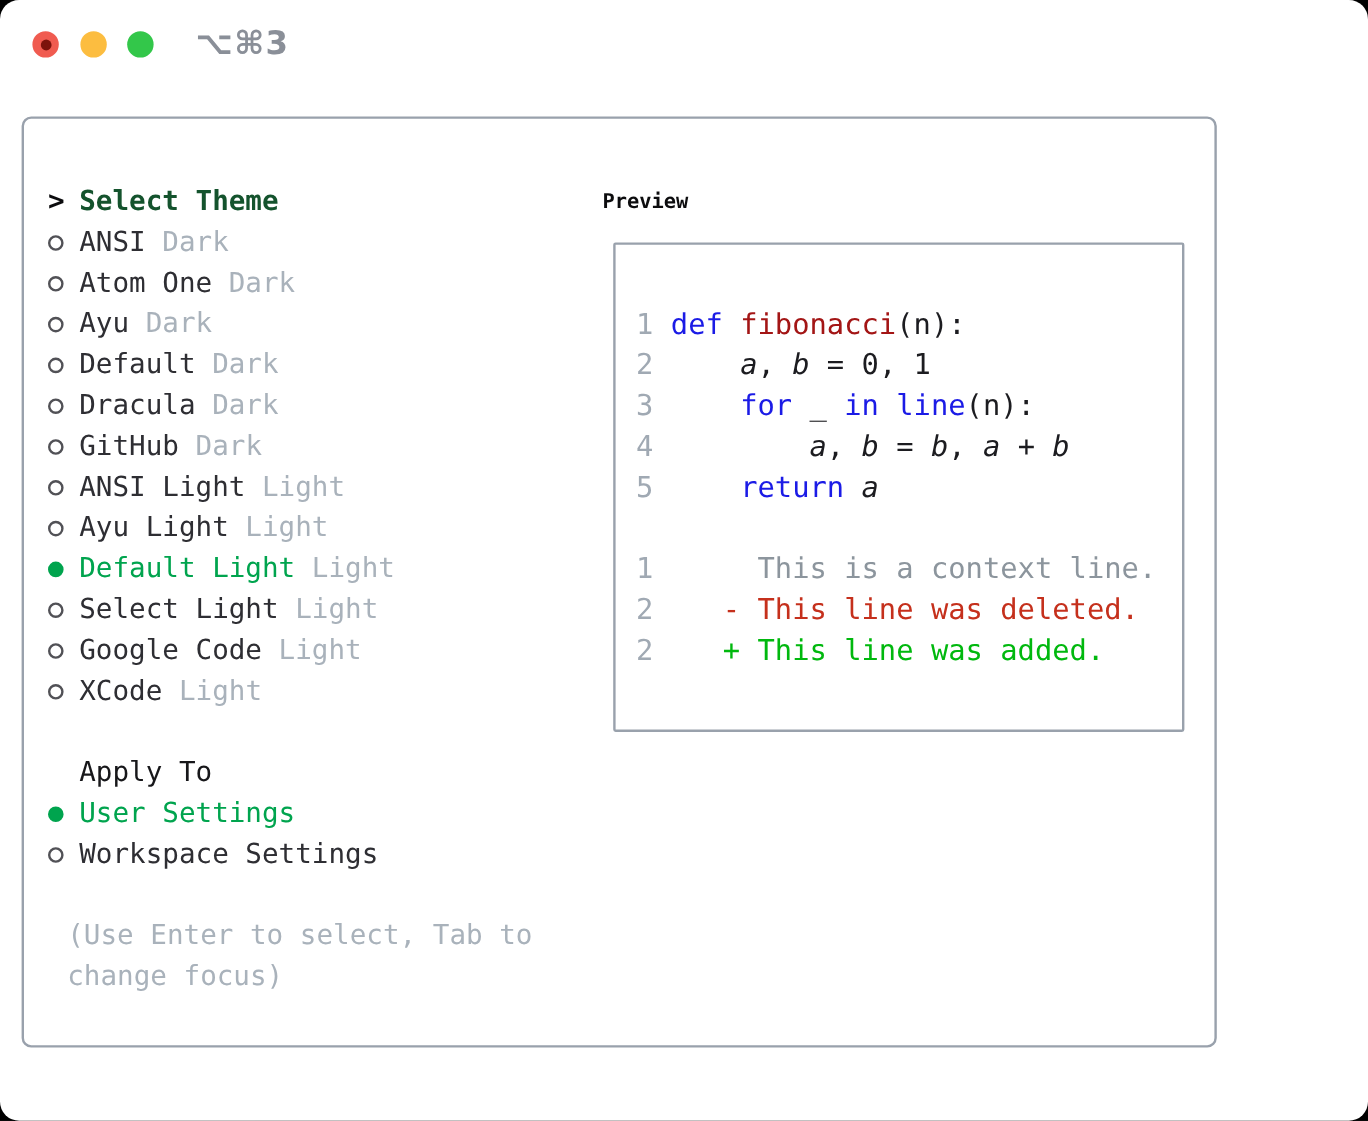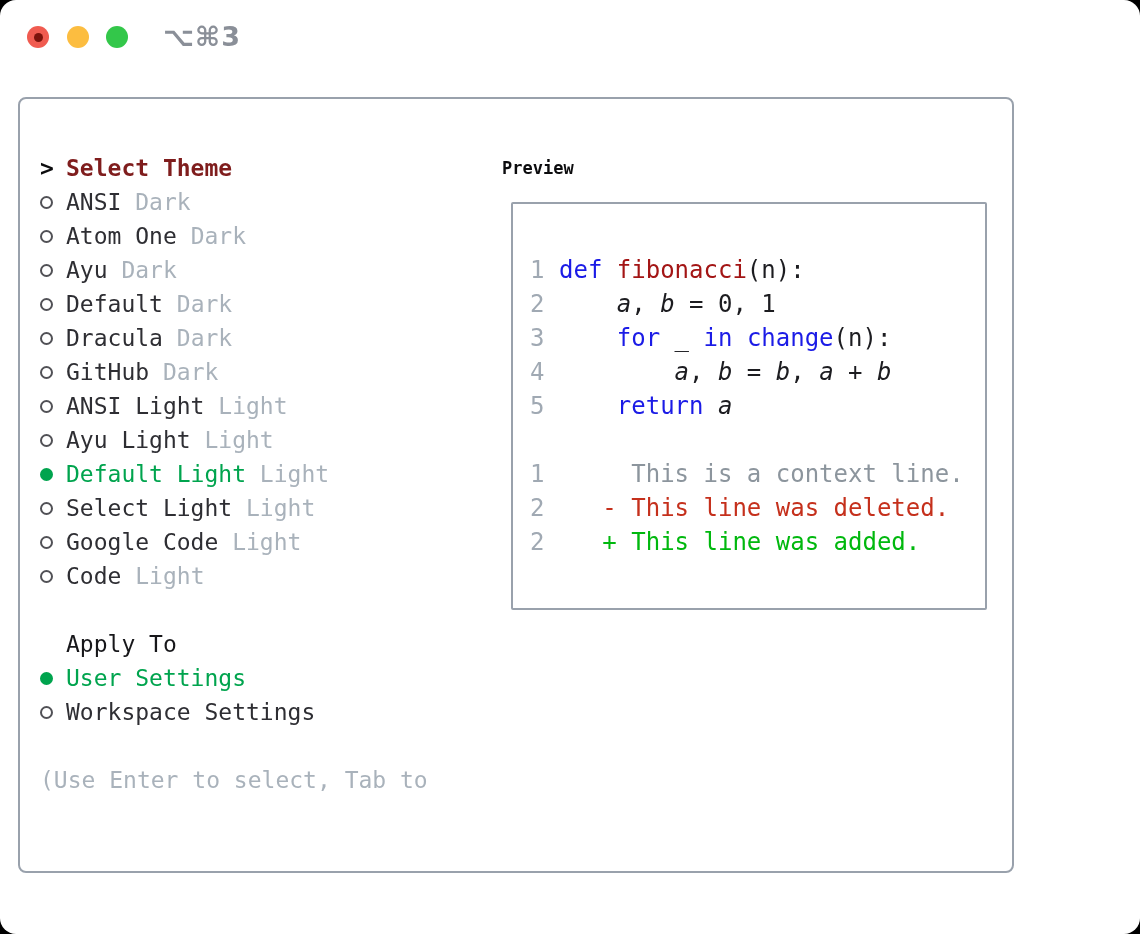--- a/index.html
+++ b/index.html
@@ -29,28 +29,28 @@
   .panel {
     position: absolute; left: 18px; top: 97px; width: 996px; height: 776px;
     border: 2px solid var(--frame); border-radius: 8px; background: #fff;
   }
 
   
   .left-col { position: absolute; left: 20px; top: 52px; font-size: 23px; }
   .row { height: 34px; display: flex; align-items: center; white-space: pre; }
   .pre { width: 26px; flex: 0 0 26px; display: flex; align-items: center; }
   .cursor { color: #0c0c0e; font-weight: bold; }
-  .htext { color: #7f1d1d; font-weight: bold; }
+  .htext { color: #14532d; font-weight: bold; }
   .subhead { color: #17171a; }
   .bullet { width: 13px; height: 13px; border: 2px solid var(--ring); border-radius: 50%; }
   .bullet.sel { background: var(--green-ui); border-color: var(--green-ui); }
   .tname { color: var(--text-dark); }
   .tname.sel { color: var(--green-ui); }
   .ttag { color: var(--muted); }
-  .help { color: var(--muted); }
+  .help { color: var(--muted); margin-left: 16px; }
 
   
   .preview-label {
     position: absolute; left: 482px; top: 52px; height: 34px;
     display: flex; align-items: center;
     font-size: 17px; font-weight: bold; color: #0c0c0e;
   }
   .preview-box {
     position: absolute; left: 491px; top: 103px; width: 476px; height: 408px;
     border: 2px solid var(--frame); border-radius: 2px; background: #fff;
@@ -95,52 +95,53 @@
           <div class="row"><span class="pre"><span class="bullet"></span></span><span class="tname">Atom One</span><span class="ttag"> Dark</span></div>
           <div class="row"><span class="pre"><span class="bullet"></span></span><span class="tname">Ayu</span><span class="ttag"> Dark</span></div>
           <div class="row"><span class="pre"><span class="bullet"></span></span><span class="tname">Default</span><span class="ttag"> Dark</span></div>
           <div class="row"><span class="pre"><span class="bullet"></span></span><span class="tname">Dracula</span><span class="ttag"> Dark</span></div>
           <div class="row"><span class="pre"><span class="bullet"></span></span><span class="tname">GitHub</span><span class="ttag"> Dark</span></div>
           <div class="row"><span class="pre"><span class="bullet"></span></span><span class="tname">ANSI Light</span><span class="ttag"> Light</span></div>
           <div class="row"><span class="pre"><span class="bullet"></span></span><span class="tname">Ayu Light</span><span class="ttag"> Light</span></div>
           <div class="row"><span class="pre"><span class="bullet sel"></span></span><span class="tname sel">Default Light</span><span class="ttag"> Light</span></div>
           <div class="row"><span class="pre"><span class="bullet"></span></span><span class="tname">Select Light</span><span class="ttag"> Light</span></div>
           <div class="row"><span class="pre"><span class="bullet"></span></span><span class="tname">Google Code</span><span class="ttag"> Light</span></div>
-          <div class="row"><span class="pre"><span class="bullet"></span></span><span class="tname">Code</span><span class="ttag"> Light</span></div>
+          <div class="row"><span class="pre"><span class="bullet"></span></span><span class="tname">XCode</span><span class="ttag"> Light</span></div>
         </div>
       <div class="row"></div>
       <div class="row">
         <span class="pre"></span>
         <span class="subhead">Apply To</span>
       </div>
       <div id="apply-rows">
           <div class="row"><span class="pre"><span class="bullet sel"></span></span><span class="tname sel">User Settings</span></div>
           <div class="row"><span class="pre"><span class="bullet"></span></span><span class="tname">Workspace Settings</span></div>
         </div>
       <div class="row"></div>
       <div id="help-rows">
           <div class="row help">(Use Enter to select, Tab to</div>
+          <div class="row help">change focus)</div>
         </div>
     </div>
 
     <div class="preview-label">Preview</div>
 
     <div class="preview-box">
       <div id="code-lines">
           <div class="cline">
             <span class="ln">1</span>
             <span class="ct"><span class="tok-kw">def </span><span class="tok-fn">fibonacci</span><span class="tok-pl">(n):</span></span>
           </div>
           <div class="cline">
             <span class="ln">2</span>
             <span class="ct"><span class="tok-pl">    </span><span class="tok-var">a</span><span class="tok-pl">, </span><span class="tok-var">b</span><span class="tok-pl"> = 0, 1</span></span>
           </div>
           <div class="cline">
             <span class="ln">3</span>
-            <span class="ct"><span class="tok-pl">    </span><span class="tok-kw">for</span><span class="tok-pl"> _ </span><span class="tok-kw">in</span><span class="tok-pl"> </span><span class="tok-kw">change</span><span class="tok-pl">(n):</span></span>
+            <span class="ct"><span class="tok-pl">    </span><span class="tok-kw">for</span><span class="tok-pl"> _ </span><span class="tok-kw">in</span><span class="tok-pl"> </span><span class="tok-kw">line</span><span class="tok-pl">(n):</span></span>
           </div>
           <div class="cline">
             <span class="ln">4</span>
             <span class="ct"><span class="tok-pl">        </span><span class="tok-var">a</span><span class="tok-pl">, </span><span class="tok-var">b</span><span class="tok-pl"> = </span><span class="tok-var">b</span><span class="tok-pl">, </span><span class="tok-var">a</span><span class="tok-pl"> + </span><span class="tok-var">b</span></span>
           </div>
           <div class="cline">
             <span class="ln">5</span>
             <span class="ct"><span class="tok-pl">    </span><span class="tok-kw">return</span><span class="tok-pl"> </span><span class="tok-var">a</span></span>
           </div>
         </div>

